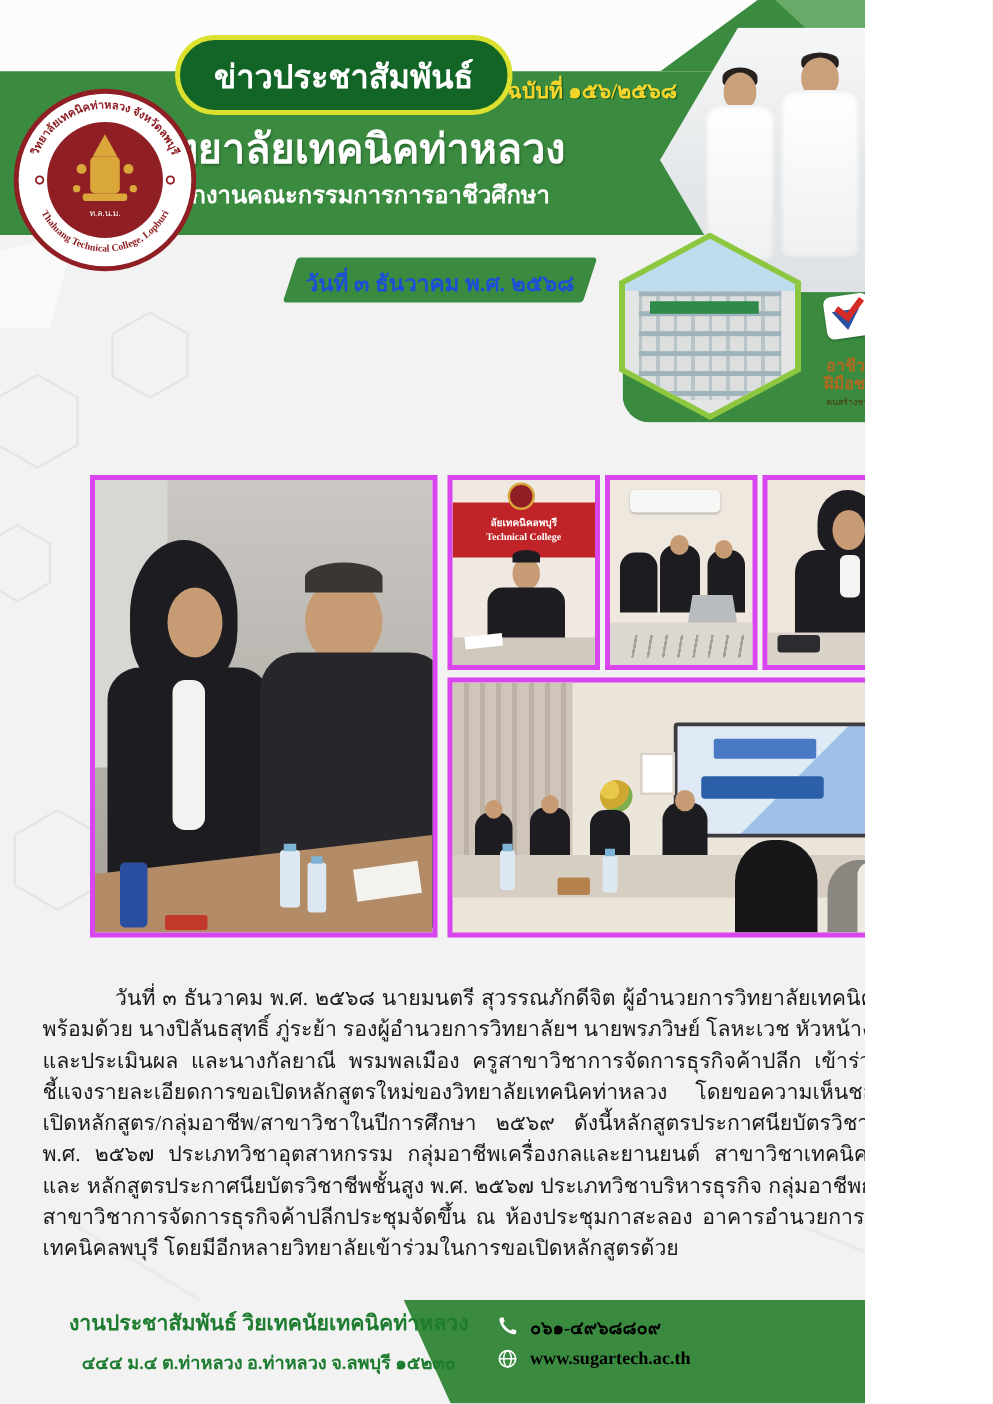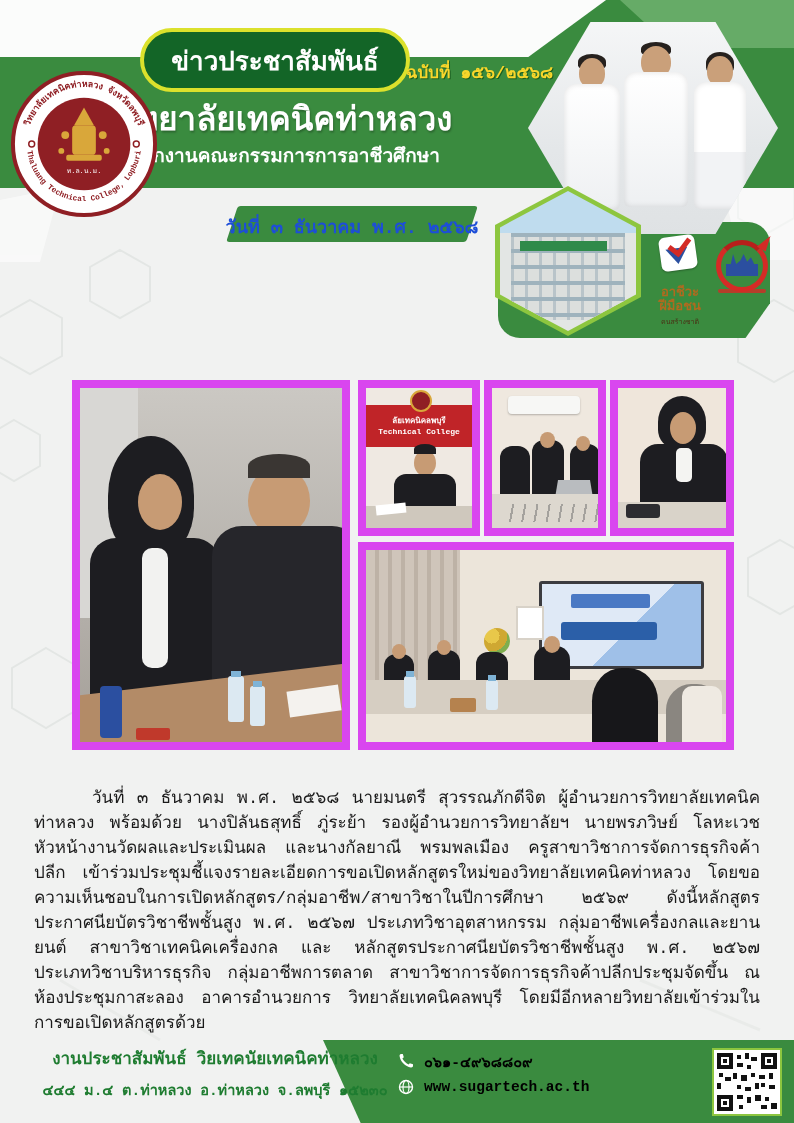--- a/index.html
+++ b/index.html
@@ -1,17 +1,17 @@
 <!DOCTYPE html>
 <html><head>
 <meta charset="utf-8">
 <style>
   html,body{margin:0;padding:0;}
-  .page{position:relative;width:794px;height:1123px;overflow:hidden;
-        background:#f1f2f1;font-family:Liberation Mono, monospace;}
+  .page{position:relative;width:692px;height:1123px;overflow:hidden;
+        background:#f1f2f1;font-family:Liberation Serif, serif;}
   .abs{position:absolute;}
 
   
   .bg-decor{inset:0;z-index:0;}
 
   
   .hdr-topstrip{left:0;top:0;width:794px;height:57px;background:#fbfcfb;z-index:1;}
   .hdr-band{left:0;top:57px;width:794px;height:131px;background:#3a8b3f;z-index:1;}
   .hdr-corner{left:470px;top:0;width:324px;height:57px;
               background:#3a8b3f;clip-path:polygon(18% 100%,42% 0,100% 0,100% 100%);z-index:1;}
@@ -83,21 +83,21 @@
   .lop-caption{position:absolute;left:2px;bottom:-1px;width:48px;height:4px;background:#d42b26;opacity:.8;border-radius:2px;}
 
   
   .topic-banner{left:60px;top:272px;width:392px;height:76px;z-index:3;
       background:linear-gradient(180deg,#2c8638,#0f5f24);border:4px solid #e3e93a;
       border-radius:38px;display:flex;flex-direction:column;align-items:center;justify-content:center;
       box-shadow:0 3px 6px rgba(0,0,0,.2);}
   .topic-banner div{color:#fff;font-weight:bold;font-size:21px;line-height:32px;text-shadow:1px 1px 1px rgba(0,0,0,.3);}
 
   
-  .photo{border:8px solid #d946ef;box-sizing:border-box;overflow:hidden;z-index:3;background:#cfcac4;}
+  .photo{border:4px solid #d946ef;box-sizing:border-box;overflow:hidden;z-index:3;background:#cfcac4;}
   .ph-left{left:72px;top:380px;width:278px;height:370px;
       background:linear-gradient(180deg,#cbc8c3,#b2aea8 65%,#a49f98);}
   .ph-s1{left:358px;top:380px;width:122px;height:156px;background:#efe9e2;}
   .ph-s2{left:484px;top:380px;width:122px;height:156px;background:#efe8df;}
   .ph-s3{left:610px;top:380px;width:124px;height:156px;background:#efe6db;}
   .ph-wide{left:358px;top:542px;width:376px;height:208px;background:#ece5da;}
 
   .sil{position:absolute;background:#1d1d21;}
   .head-skin{position:absolute;background:#c79b74;border-radius:50%;}
   .tableA{position:absolute;background:#b38b67;}

